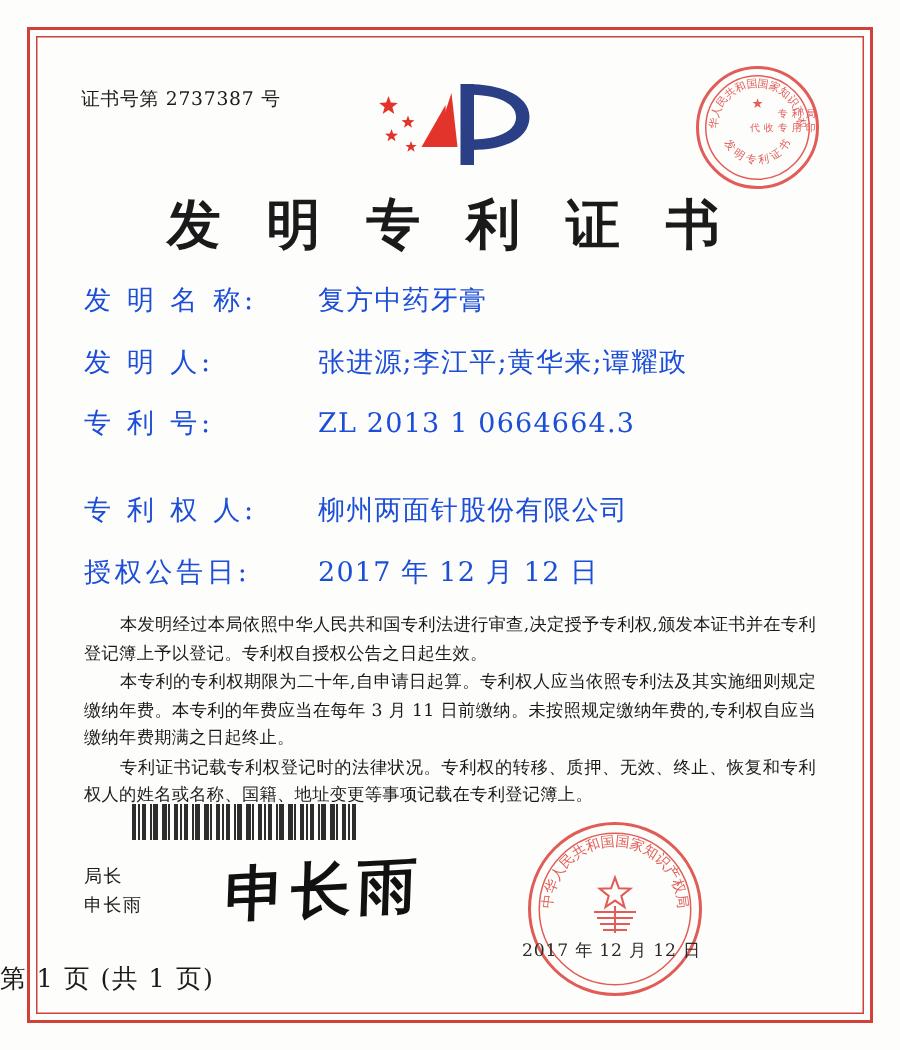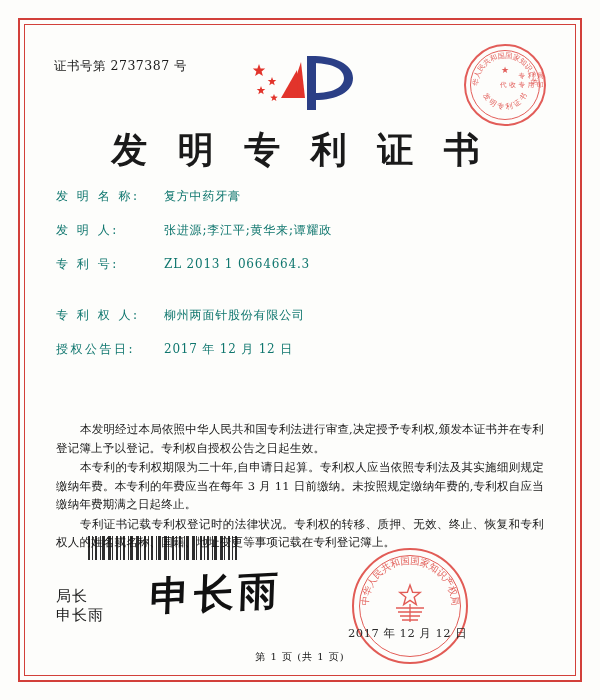--- a/index.html
+++ b/index.html
@@ -127,44 +127,45 @@
   .fields {
     position: absolute;
     left: 56px;
     top: 188px;
     right: 56px;
   }
   .field-row {
     display: flex;
     align-items: baseline;
     margin-bottom: 17px;
-    font-size: 12px;
-    color: #0f766e;
+    font-size: 18px;
+    color: #1d4ed8;
+    gap: 28px;
   }
   .field-label {
     width: 108px;
     flex: 0 0 108px;
     letter-spacing: 2.5px;
     white-space: nowrap;
   }
   .field-value {
     flex: 1 1 auto;
     letter-spacing: 0.8px;
     white-space: nowrap;
+    margin-left: 20px;
   }
   .body-text {
     position: absolute;
     left: 56px;
     right: 56px;
     top: 407px;
     font-size: 11.5px;
     line-height: 18.5px;
     color: #1a1a1a;
     text-align: justify;
-    margin-top: 13px;
   }
   .body-text p {
     margin: 0 0 1px 0;
     text-indent: 24px;
     letter-spacing: 0.2px;
   }
   
   .barcode {
     position: absolute;
     left: 88px;
@@ -176,25 +177,24 @@
         #111 0px, #111 1.5px, transparent 1.5px, transparent 4px),
       repeating-linear-gradient(to right,
         #111 0px, #111 2.5px, transparent 2.5px, transparent 7px);
     background-size: 100% 100%, 100% 100%;
     opacity: 0.88;
   }
   .signature-block {
     position: absolute;
     left: 56px;
     top: 575px;
-    font-size: 15px;
+    font-size: 12px;
     color: #1a1a1a;
     line-height: 19px;
     letter-spacing: 1px;
-    margin-top: 12px;
   }
   .handwriting {
     position: absolute;
     left: 150px;
     top: 566px;
     font-size: 40px;
     font-family: "DejaVu Serif", "Liberation Serif", serif;
     font-weight: 700;
     color: #111;
     letter-spacing: 4px;
@@ -250,22 +250,22 @@
     font-size: 11.5px;
     color: #2b2b2b;
     letter-spacing: 0.5px;
     white-space: nowrap;
   }
   .page-footer {
     position: absolute;
     left: 0;
     right: 0;
     bottom: 36px;
-    text-align: center;
-    font-size: 10px;
+    text-align: left;
+    font-size: 17px;
     color: #1a1a1a;
     letter-spacing: 1px;
   }
 </style>
 </head>
 <body>
 
 <div class="page">
 
   <div class="border-outer"></div>

